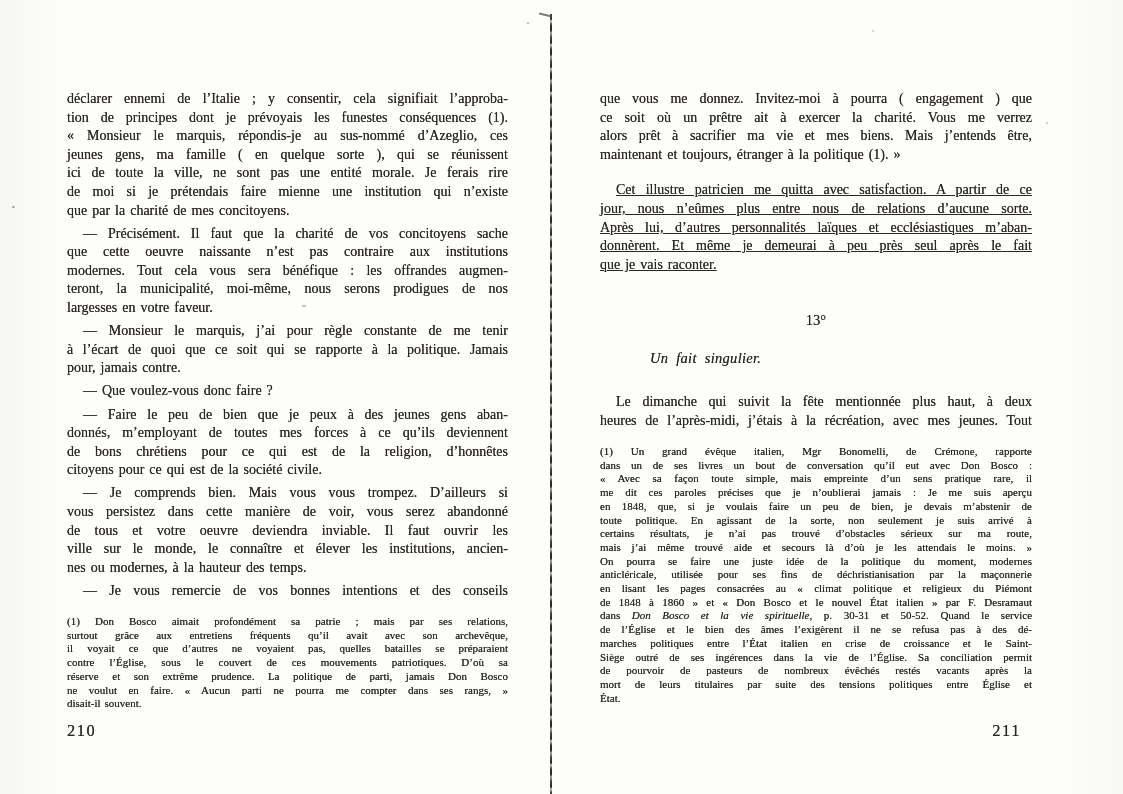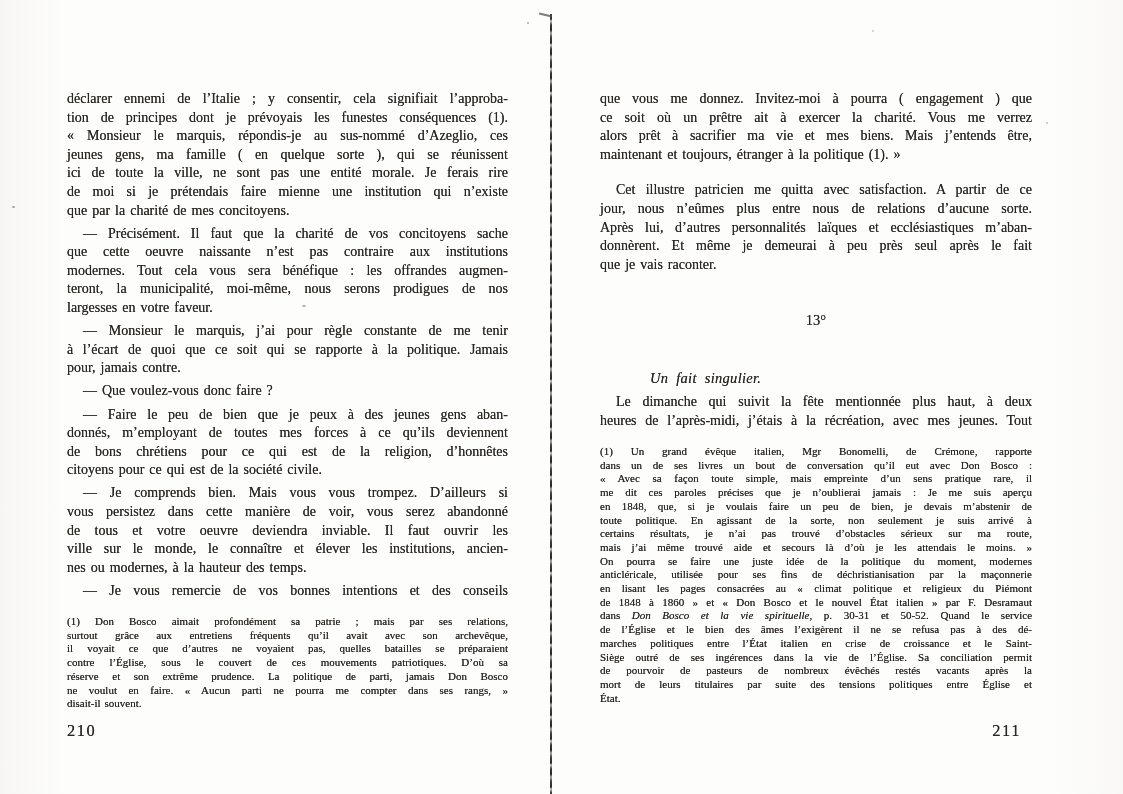--- a/index.html
+++ b/index.html
@@ -14,26 +14,26 @@
   .page{position:absolute;top:0;height:794px;}
   .page.left{left:67px;width:441px;}
   .page.right{left:600px;width:432px;}
   .body-text{position:absolute;left:0;right:0;font-size:14px;line-height:18.6px;word-spacing:1.5px;}
   .left .body-text{top:90px;}
   .right .body-top{top:90px;}
   .right .body-after{top:393px;}
   .tline{text-align:justify;text-align-last:justify;white-space:normal;}
   .tline.endline{text-align-last:left;}
   .para + .para{margin-top:4.5px;}
-  .right .body-top .para + .para{margin-top:17px;}
+  .right .body-top .para + .para{margin-top:17px;text-decoration:underline;}
   .footnote{position:absolute;left:0;right:0;font-size:11px;line-height:13.7px;word-spacing:1.2px;}
   .left .footnote{top:615px;}
   .right .footnote{top:445px;}
   .section-num{position:absolute;top:312px;left:0;right:0;text-align:center;font-size:14.5px;}
-  .section-title{position:absolute;top:370px;left:50px;font-style:italic;font-size:14.5px;word-spacing:4px;letter-spacing:.3px;}
+  .section-title{position:absolute;top:350px;left:50px;font-style:italic;font-size:14.5px;word-spacing:4px;letter-spacing:.3px;}
   .pagenum{position:absolute;top:721px;font-size:16.5px;letter-spacing:1.5px;}
   .left .pagenum{left:0;}
   .right .pagenum{right:11px;text-align:right;}
   .gutter{
     position:absolute;left:550px;top:14px;width:2px;height:780px;
     background:repeating-linear-gradient(180deg,
       #433e38 0px,#2f2b27 5px,rgba(67,62,56,.28) 7px,#3a3631 11px,#27231f 16px,rgba(67,62,56,.45) 19px,#38342f 24px);
   }
   .gutter-tick{position:absolute;left:-11px;top:0;width:13px;height:2px;background:#55504a;transform:rotate(14deg);opacity:.75;}
   .speck{position:absolute;border-radius:50%;background:#6d6862;}

